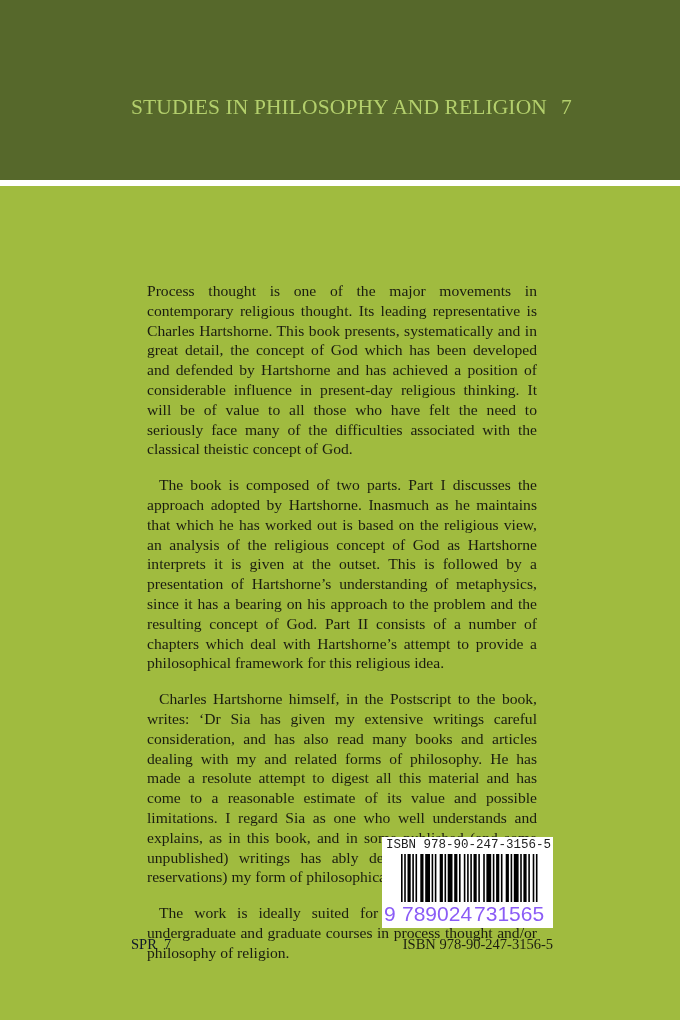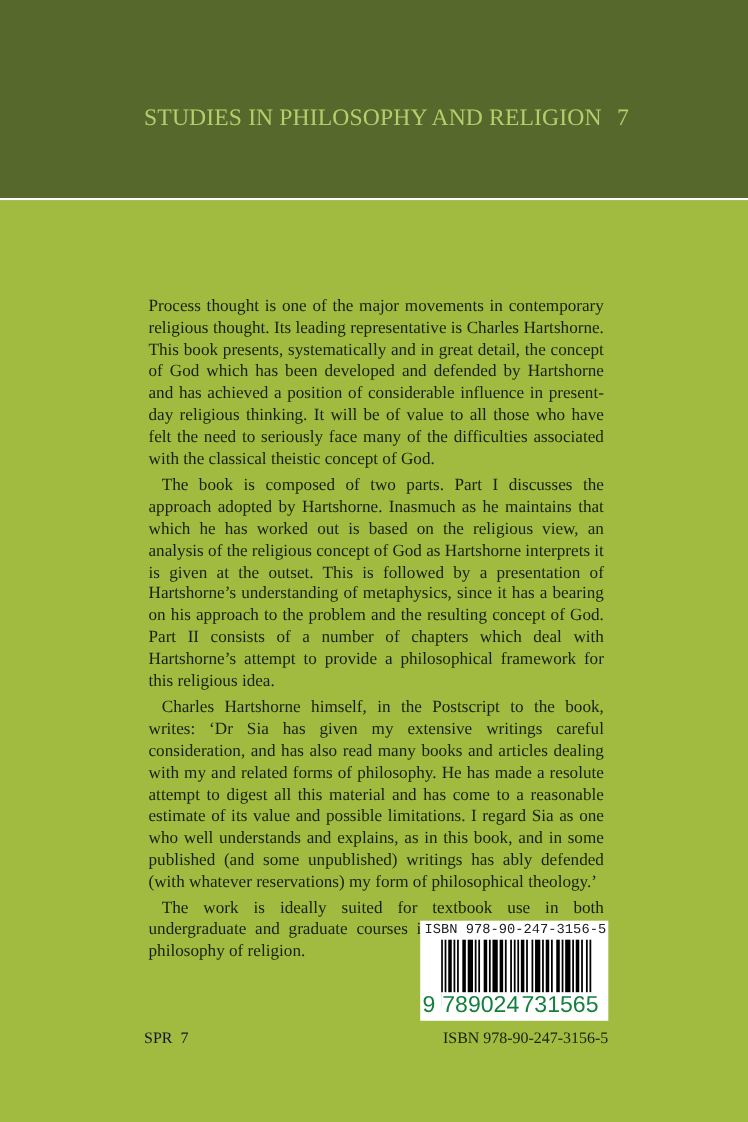--- a/index.html
+++ b/index.html
@@ -13,21 +13,21 @@
       overflow: hidden;
       background: #A0BB3F;
       font-family: "Liberation Serif", "DejaVu Serif", serif;
     }
     .top-band {
       position: absolute;
       left: 0; top: 0;
       width: 680px;
       height: 180px;
       background: #56682B;
-      border-bottom: 2px solid #ffffff;
+      border-bottom: 6px solid #ffffff;
     }
     .series-title {
       position: absolute;
       left: 131px;
       top: 95px;
       font-size: 21.5px;
       letter-spacing: 0.1px;
       color: #B3CF6C;
       white-space: nowrap;
     }
@@ -39,21 +39,21 @@
       left: 131px;
       top: 265px;
       width: 422px;
       color: #1b1d10;
       font-size: 15.6px;
       line-height: 19.8px;
       text-align: justify;
       hyphens: manual;
     }
     .blurb p {
-      margin: 4px;
+      margin: 16px;
       text-indent: 0;
     }
     .blurb p + p {
       text-indent: 12px;
     }
     .barcode-box {
       position: absolute;
       left: 382px;
       top: 837px;
       width: 171px;
@@ -77,21 +77,21 @@
       top: 17px;
       height: 62px;
       width: 140px;
     }
     .barcode-digits {
       position: absolute;
       left: 2px;
       top: 66px;
       font-family: "Liberation Sans", "DejaVu Sans", sans-serif;
       font-size: 21px;
-      color: #15803d;
+      color: #8b5cf6;
       white-space: nowrap;
       line-height: 22px;
     }
     .barcode-digits .lead {
       display: inline-block;
       width: 17px;
     }
     .barcode-digits .grp {
       background: #fff;
       padding: 0 1px;

